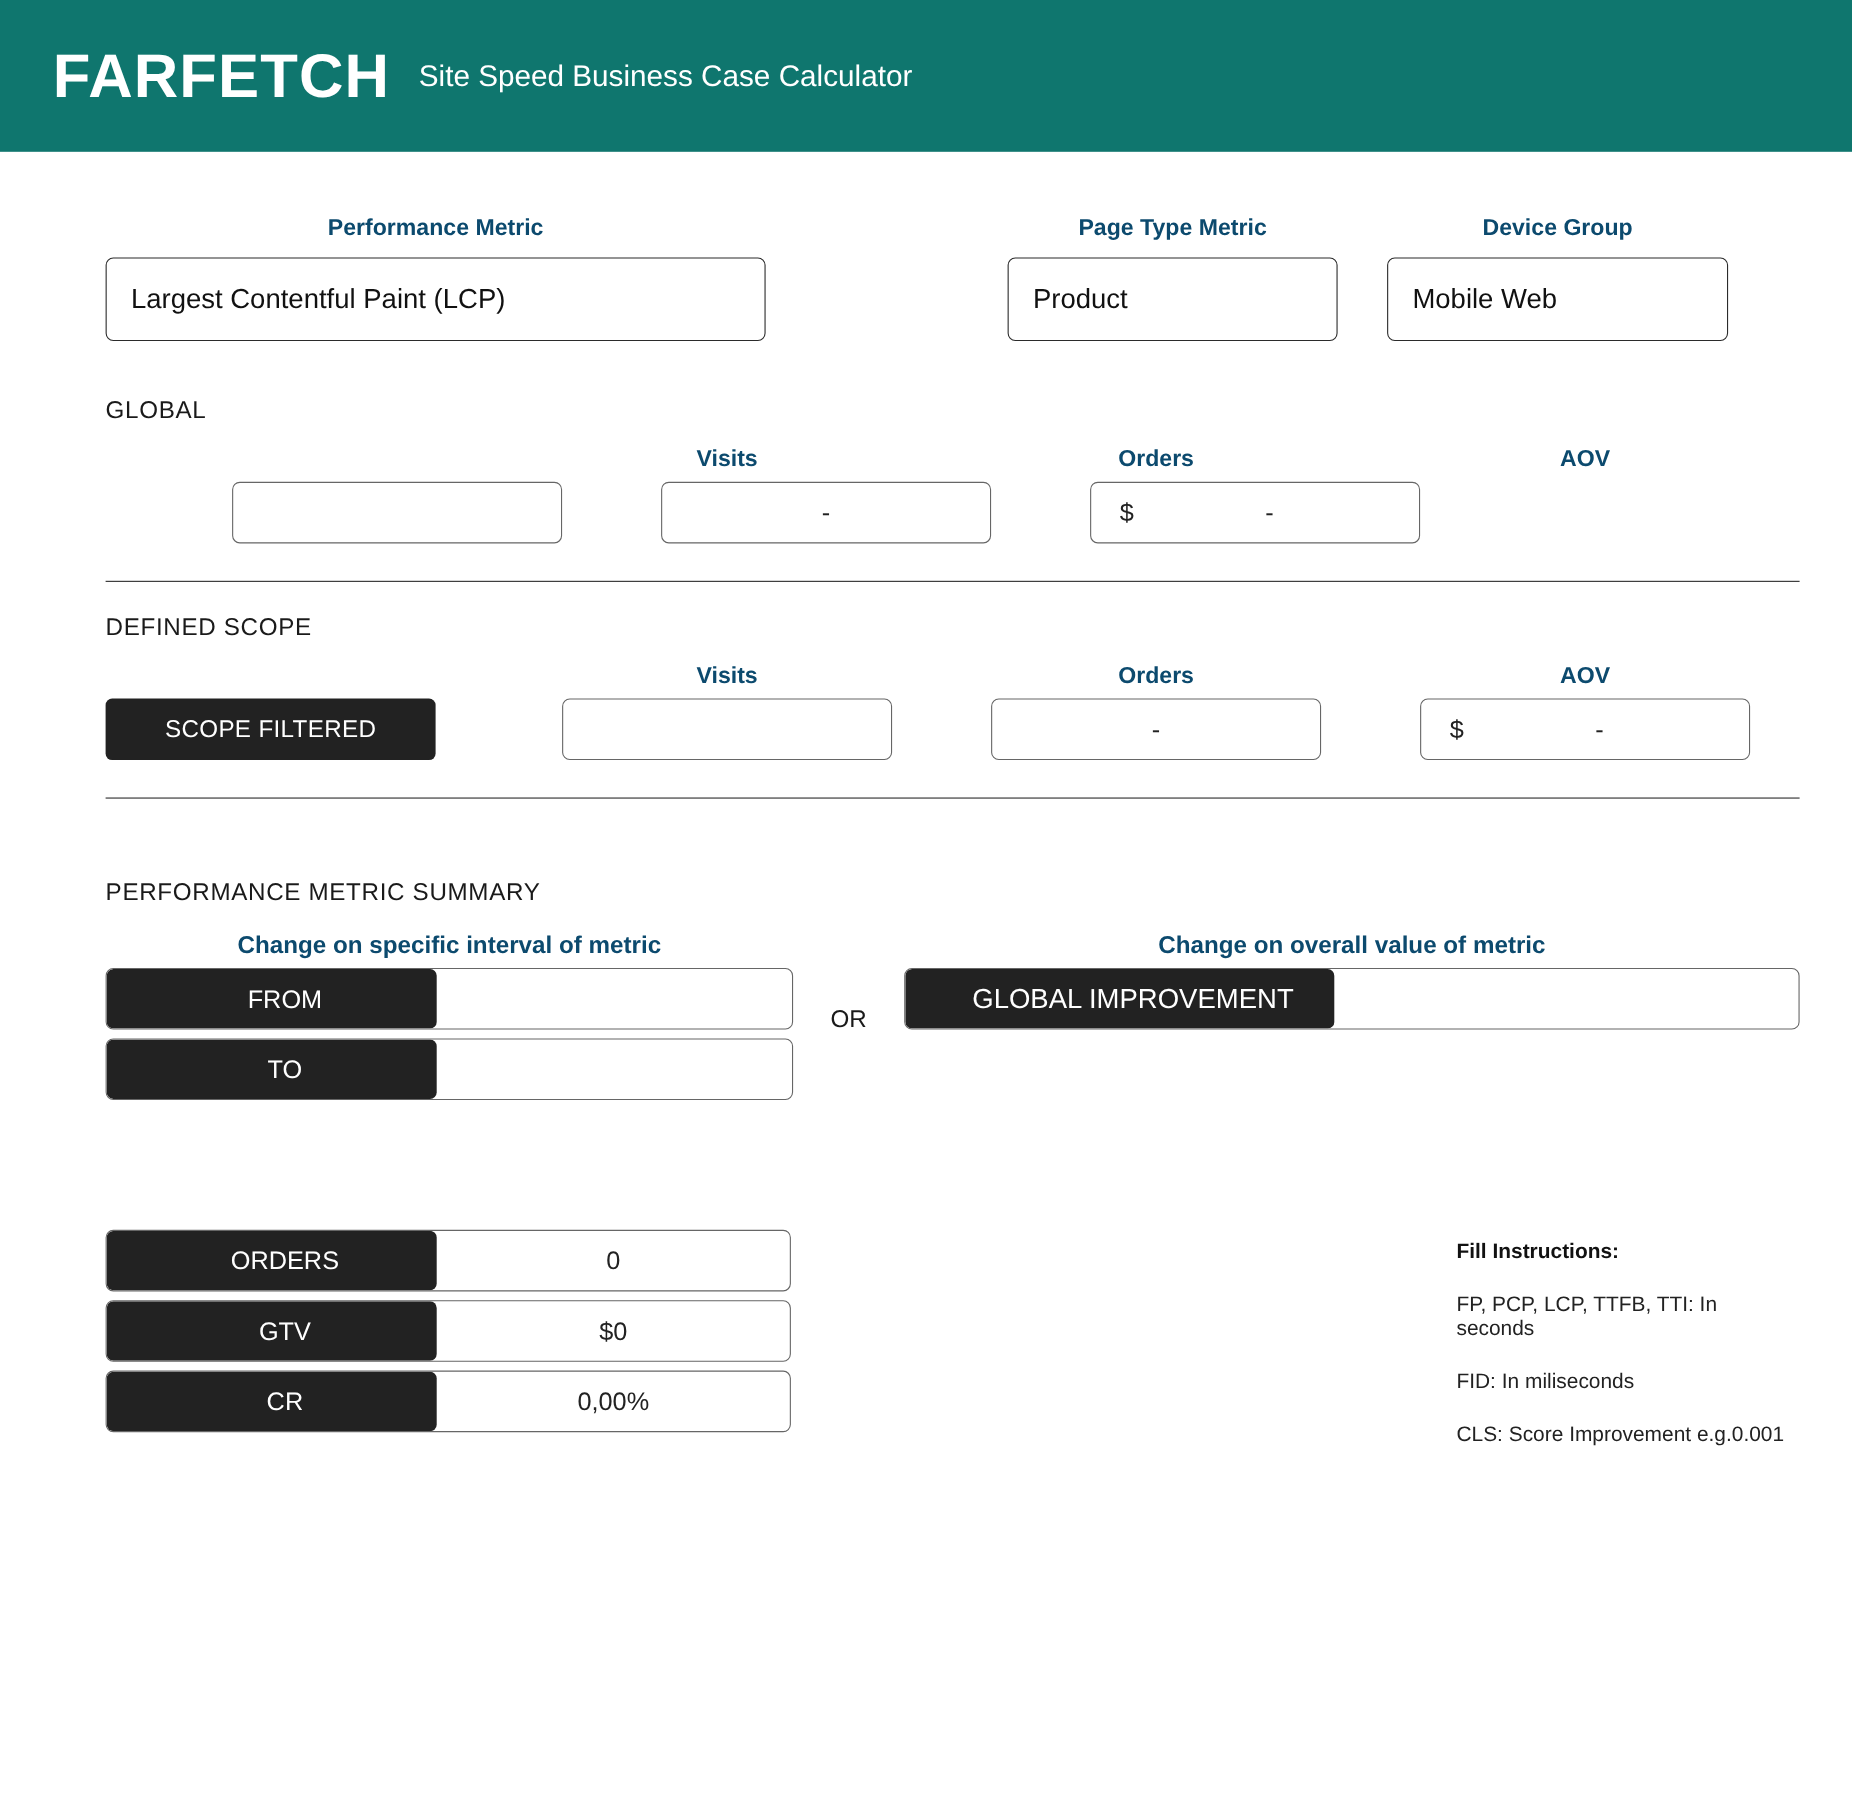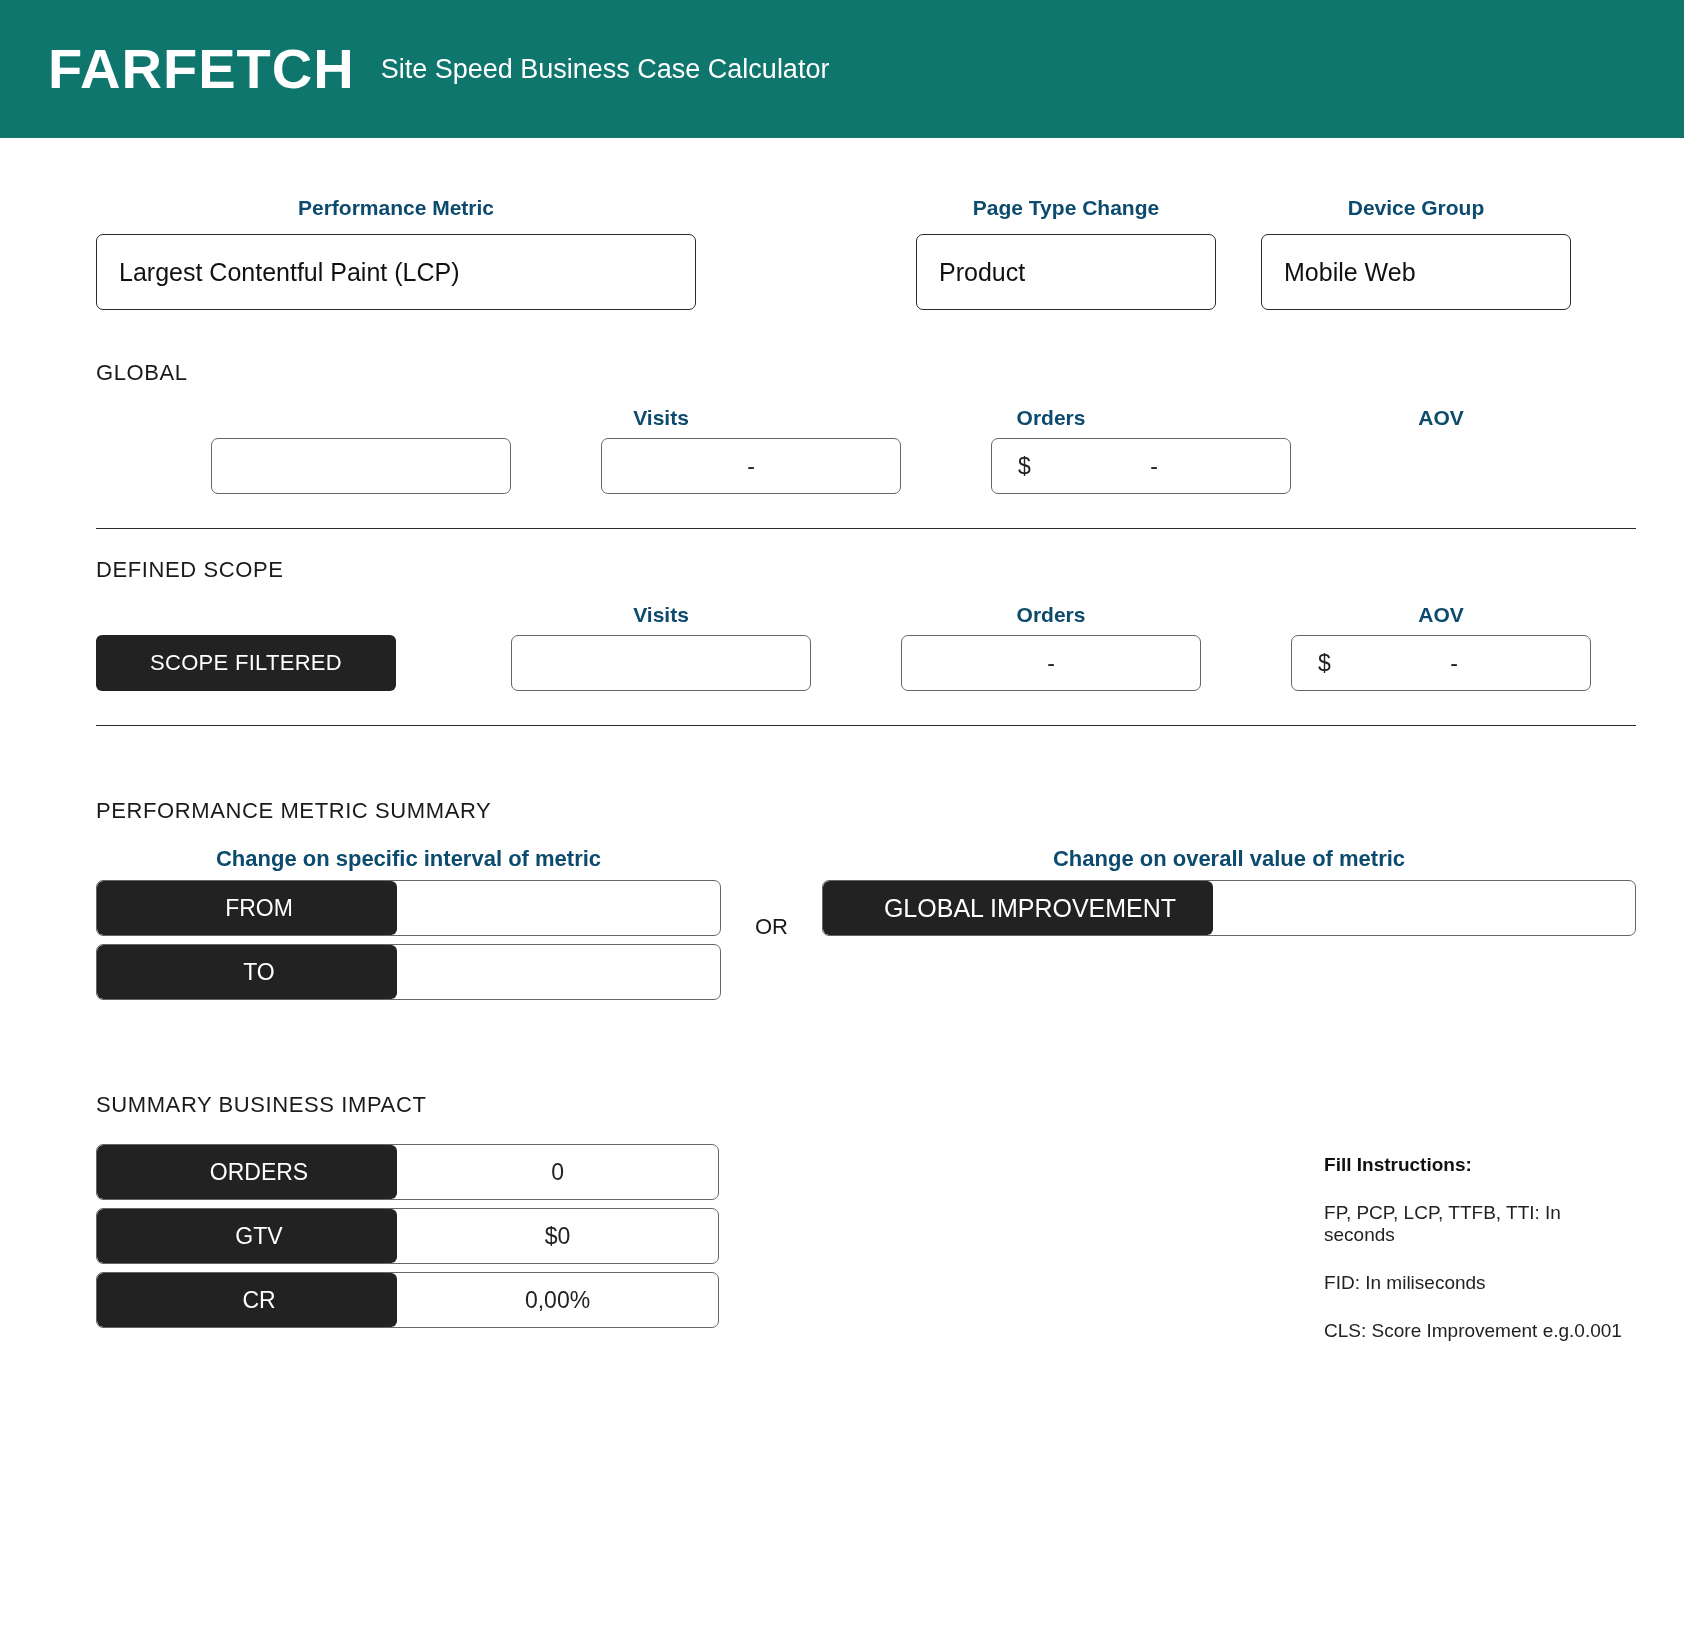--- a/index.html
+++ b/index.html
@@ -220,21 +220,21 @@
 <div class="content">
 
   <div class="top-row">
     <div class="col-metric">
       <span class="label">Performance Metric</span>
       <div class="field-box">
         <span>Largest Contentful Paint (LCP)</span>
       </div>
     </div>
     <div class="col-page">
-      <span class="label">Page Type Change</span>
+      <span class="label">Page Type Metric</span>
       <div class="field-box">
         <span>Product</span>
       </div>
     </div>
     <div class="col-device">
       <span class="label">Device Group</span>
       <div class="field-box">
         <span>Mobile Web</span>
       </div>
     </div>
@@ -313,21 +313,20 @@
         <span class="label pmc-sub">Change on overall value of metric</span>
         <div class="pair-row">
           <div class="tag wide">GLOBAL IMPROVEMENT</div>
           <div class="val"></div>
         </div>
       </div>
     </div>
   </div>
 
   <div class="summary">
-    <div class="section-title">SUMMARY BUSINESS IMPACT</div>
 
     <div class="summary-row">
       <div class="summary-left">
         <div class="pair-row">
           <div class="tag">ORDERS</div>
           <div class="val">0</div>
         </div>
         <div class="pair-row">
           <div class="tag">GTV</div>
           <div class="val">$0</div>

